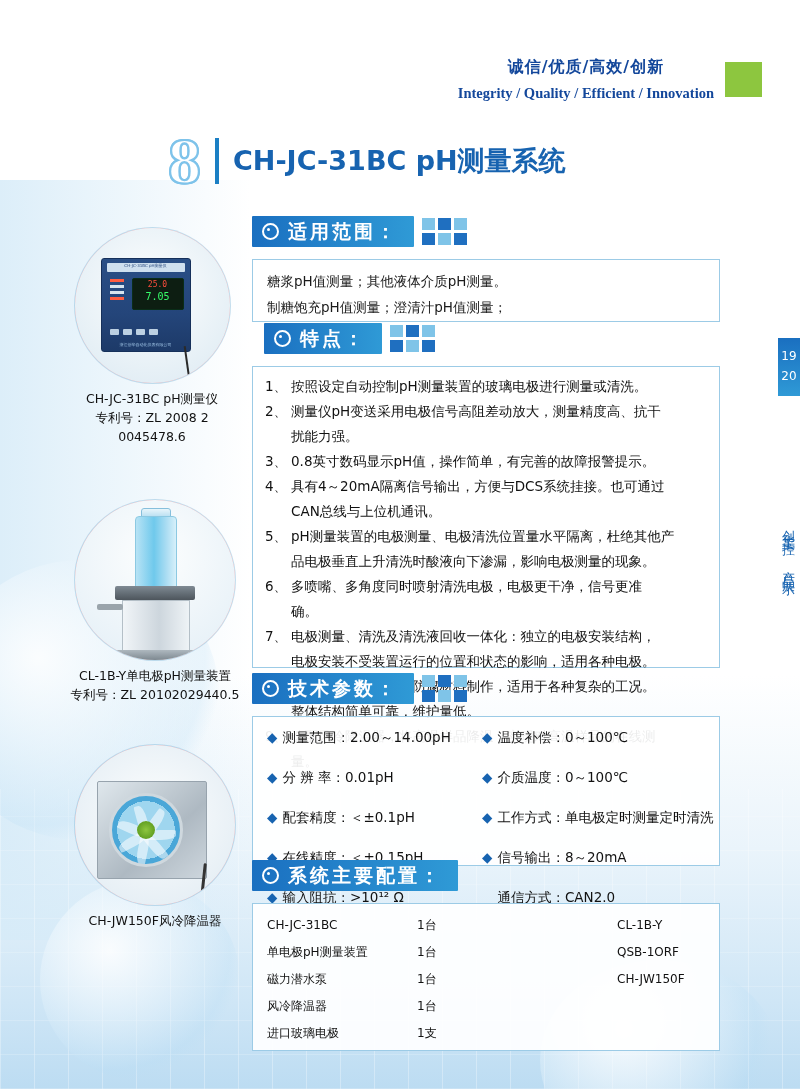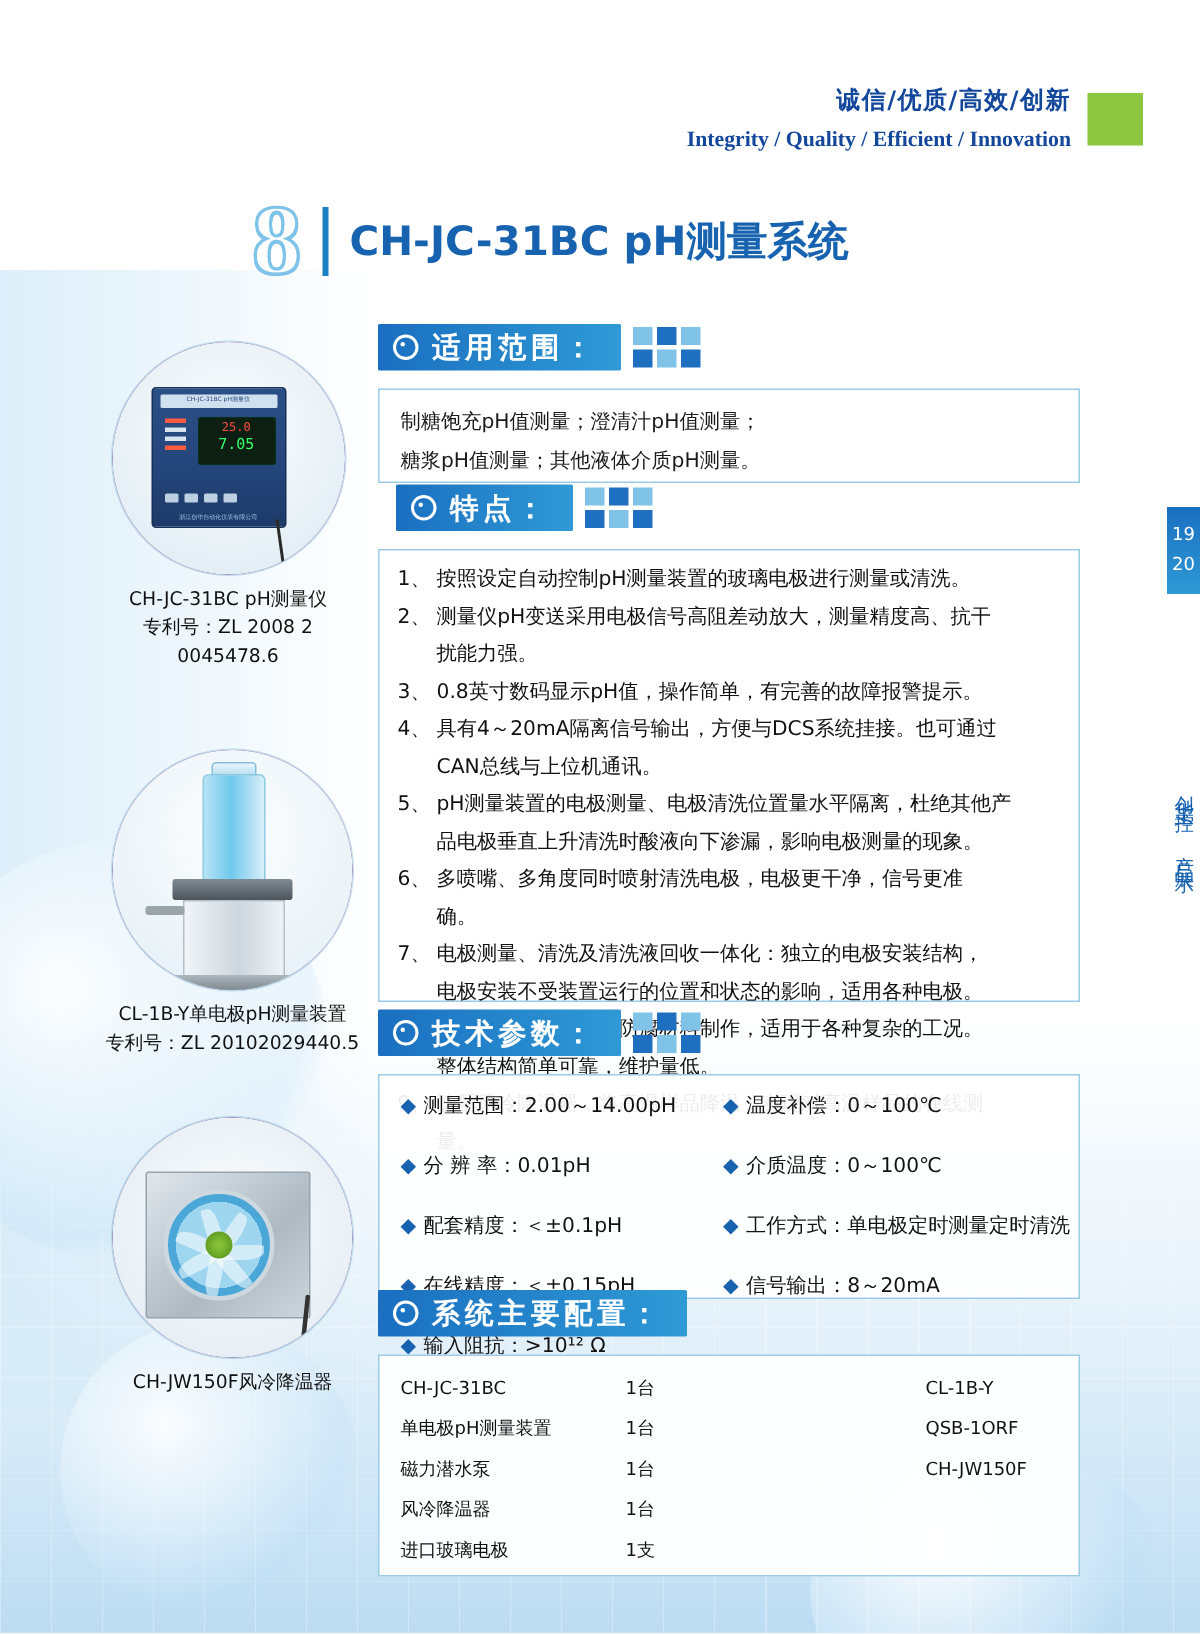--- a/index.html
+++ b/index.html
@@ -55,20 +55,21 @@
     text-align: right;
     color: #1b4fa0;
     line-height: 1.5;
   }
   .slogan .cn {
     font-size: 16px;
     letter-spacing: 1px;
     color: #13479b;
     font-weight: bold;
     font-family: "DejaVu Sans", sans-serif;
+    text-align: center;
   }
   .slogan .en {
     font-size: 14.5px;
     color: #13479b;
     font-family: "Liberation Serif", serif;
     font-weight: bold;
     margin-top: 4px;
   }
   .slogan-square {
     position: absolute;
@@ -209,21 +210,21 @@
     line-height: 27px;
     color: #111;
   }
 
   
   .photo-wrap { position: absolute; }
   .circle-photo {
     border-radius: 50%;
     overflow: hidden;
     position: relative;
-    background: #701a75;
+    background: #fca5a5;
     box-shadow: 0 0 0 1px rgba(140,190,220,.5);
   }
   .cap {
     text-align: center;
     font-size: 12.5px;
     color: #111;
     line-height: 19px;
     margin-top: 6px;
     font-family: "DejaVu Sans", sans-serif;
   }
@@ -456,22 +457,22 @@
         <div class="sq light"></div>
       </div>
     <div class="sq-row">
         <div class="sq"></div>
         <div class="sq light"></div>
         <div class="sq"></div>
       </div>
   </div>
 </div>
 <div class="cbox" style="left:252px; top:259px; width:468px; height:63px; padding:8px 14px;">
+  <div class="ctext">糖浆pH值测量；其他液体介质pH测量。</div>
   <div class="ctext">制糖饱充pH值测量；澄清汁pH值测量；</div>
-  <div class="ctext">糖浆pH值测量；其他液体介质pH测量。</div>
 </div>
 
 <div class="sec-head" style="left:252px; top:323px;padding-left:12px;">
   <div class="bar">
     <div class="ring"></div>
     <div class="txt">特点：</div>
   </div>
   <div class="sec-squares">
     <div class="sq-row">
         <div class="sq light"></div>
@@ -548,20 +549,21 @@
   <div class="param-grid">
     <div class="param"><span class="dia">◆</span><span>测量范围：2.00～14.00pH</span></div>
     <div class="param"><span class="dia">◆</span><span>温度补偿：0～100℃</span></div>
     <div class="param"><span class="dia">◆</span><span>分 辨 率：0.01pH</span></div>
     <div class="param"><span class="dia">◆</span><span>介质温度：0～100℃</span></div>
     <div class="param"><span class="dia">◆</span><span>配套精度：＜±0.1pH</span></div>
     <div class="param"><span class="dia">◆</span><span>工作方式：单电极定时测量定时清洗</span></div>
     <div class="param"><span class="dia">◆</span><span>在线精度：＜±0.15pH</span></div>
     <div class="param"><span class="dia">◆</span><span>信号输出：8～20mA</span></div>
     <div class="param"><span class="dia">◆</span><span>输入阻抗：&gt;10¹² Ω</span></div>
+    <div class="param"><span class="dia" style="visibility:hidden">◆</span><span>通信方式：CAN2.0</span></div>
   </div>
 </div>
 
 <div class="sec-head" style="left:252px; top:860px;">
   <div class="bar">
     <div class="ring"></div>
     <div class="txt">系统主要配置：</div>
   </div>
   <div class="sec-squares" style="visibility:hidden">
     <div class="sq-row">

